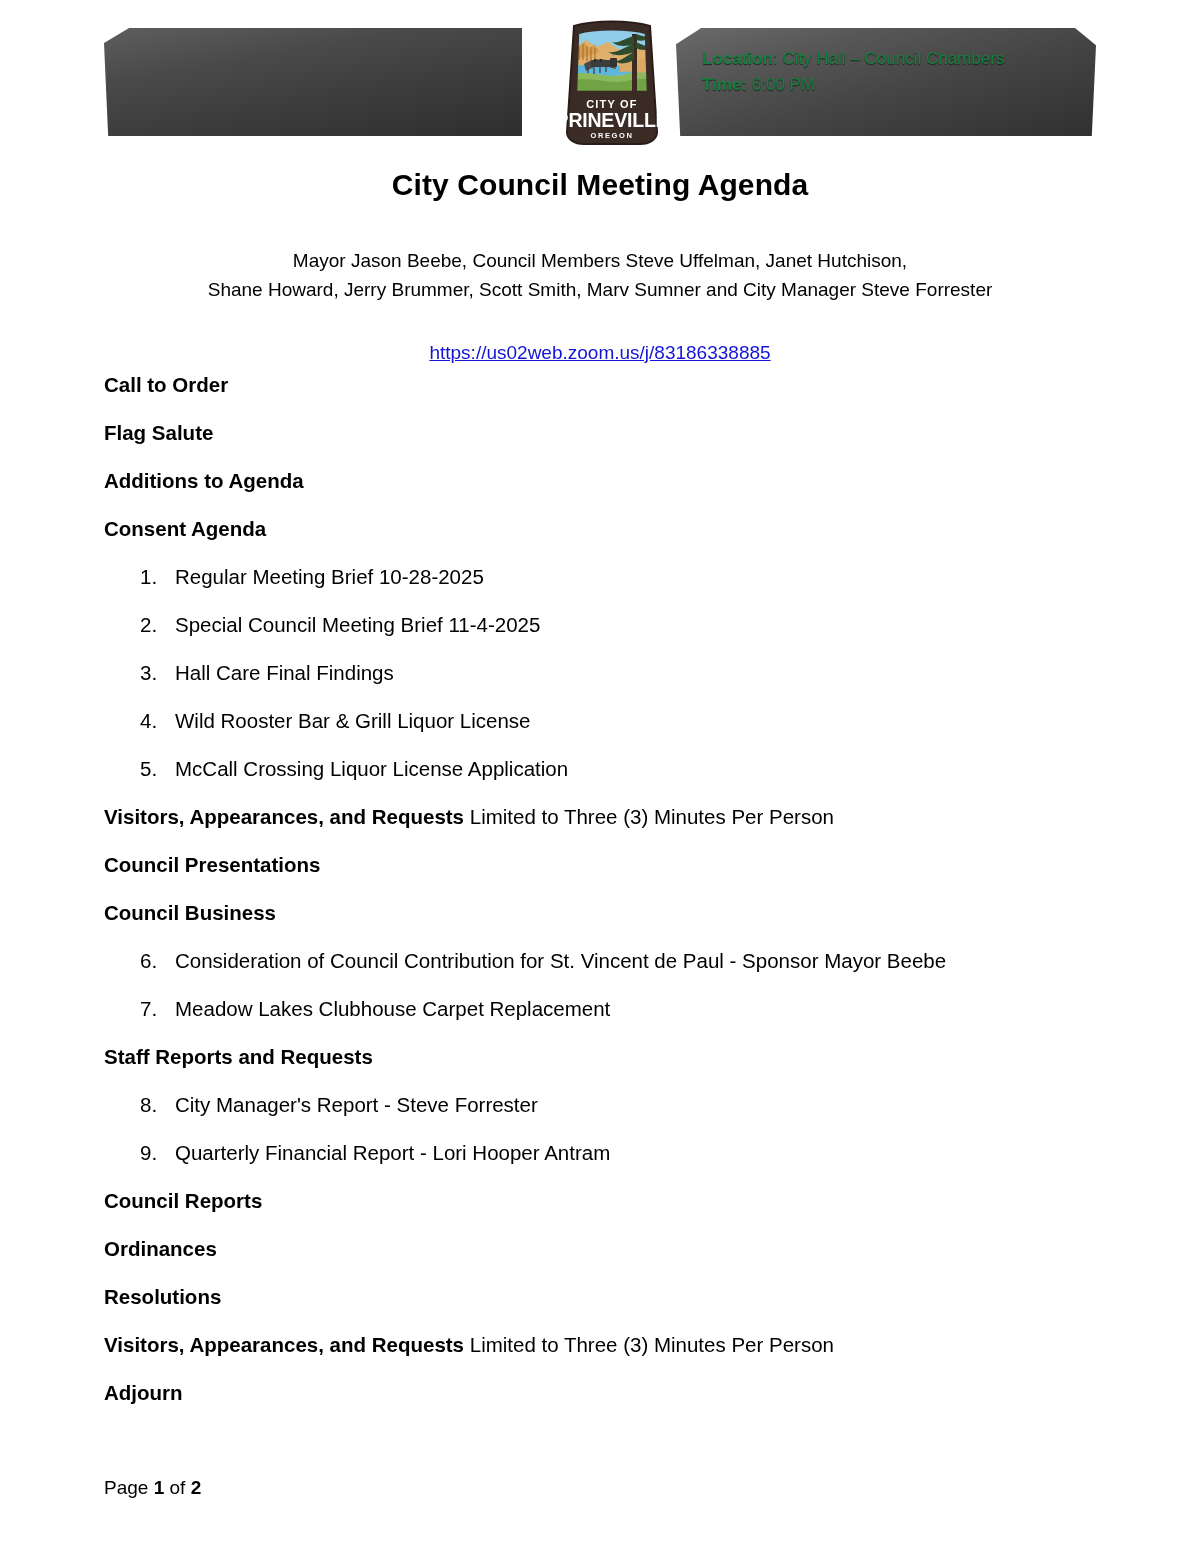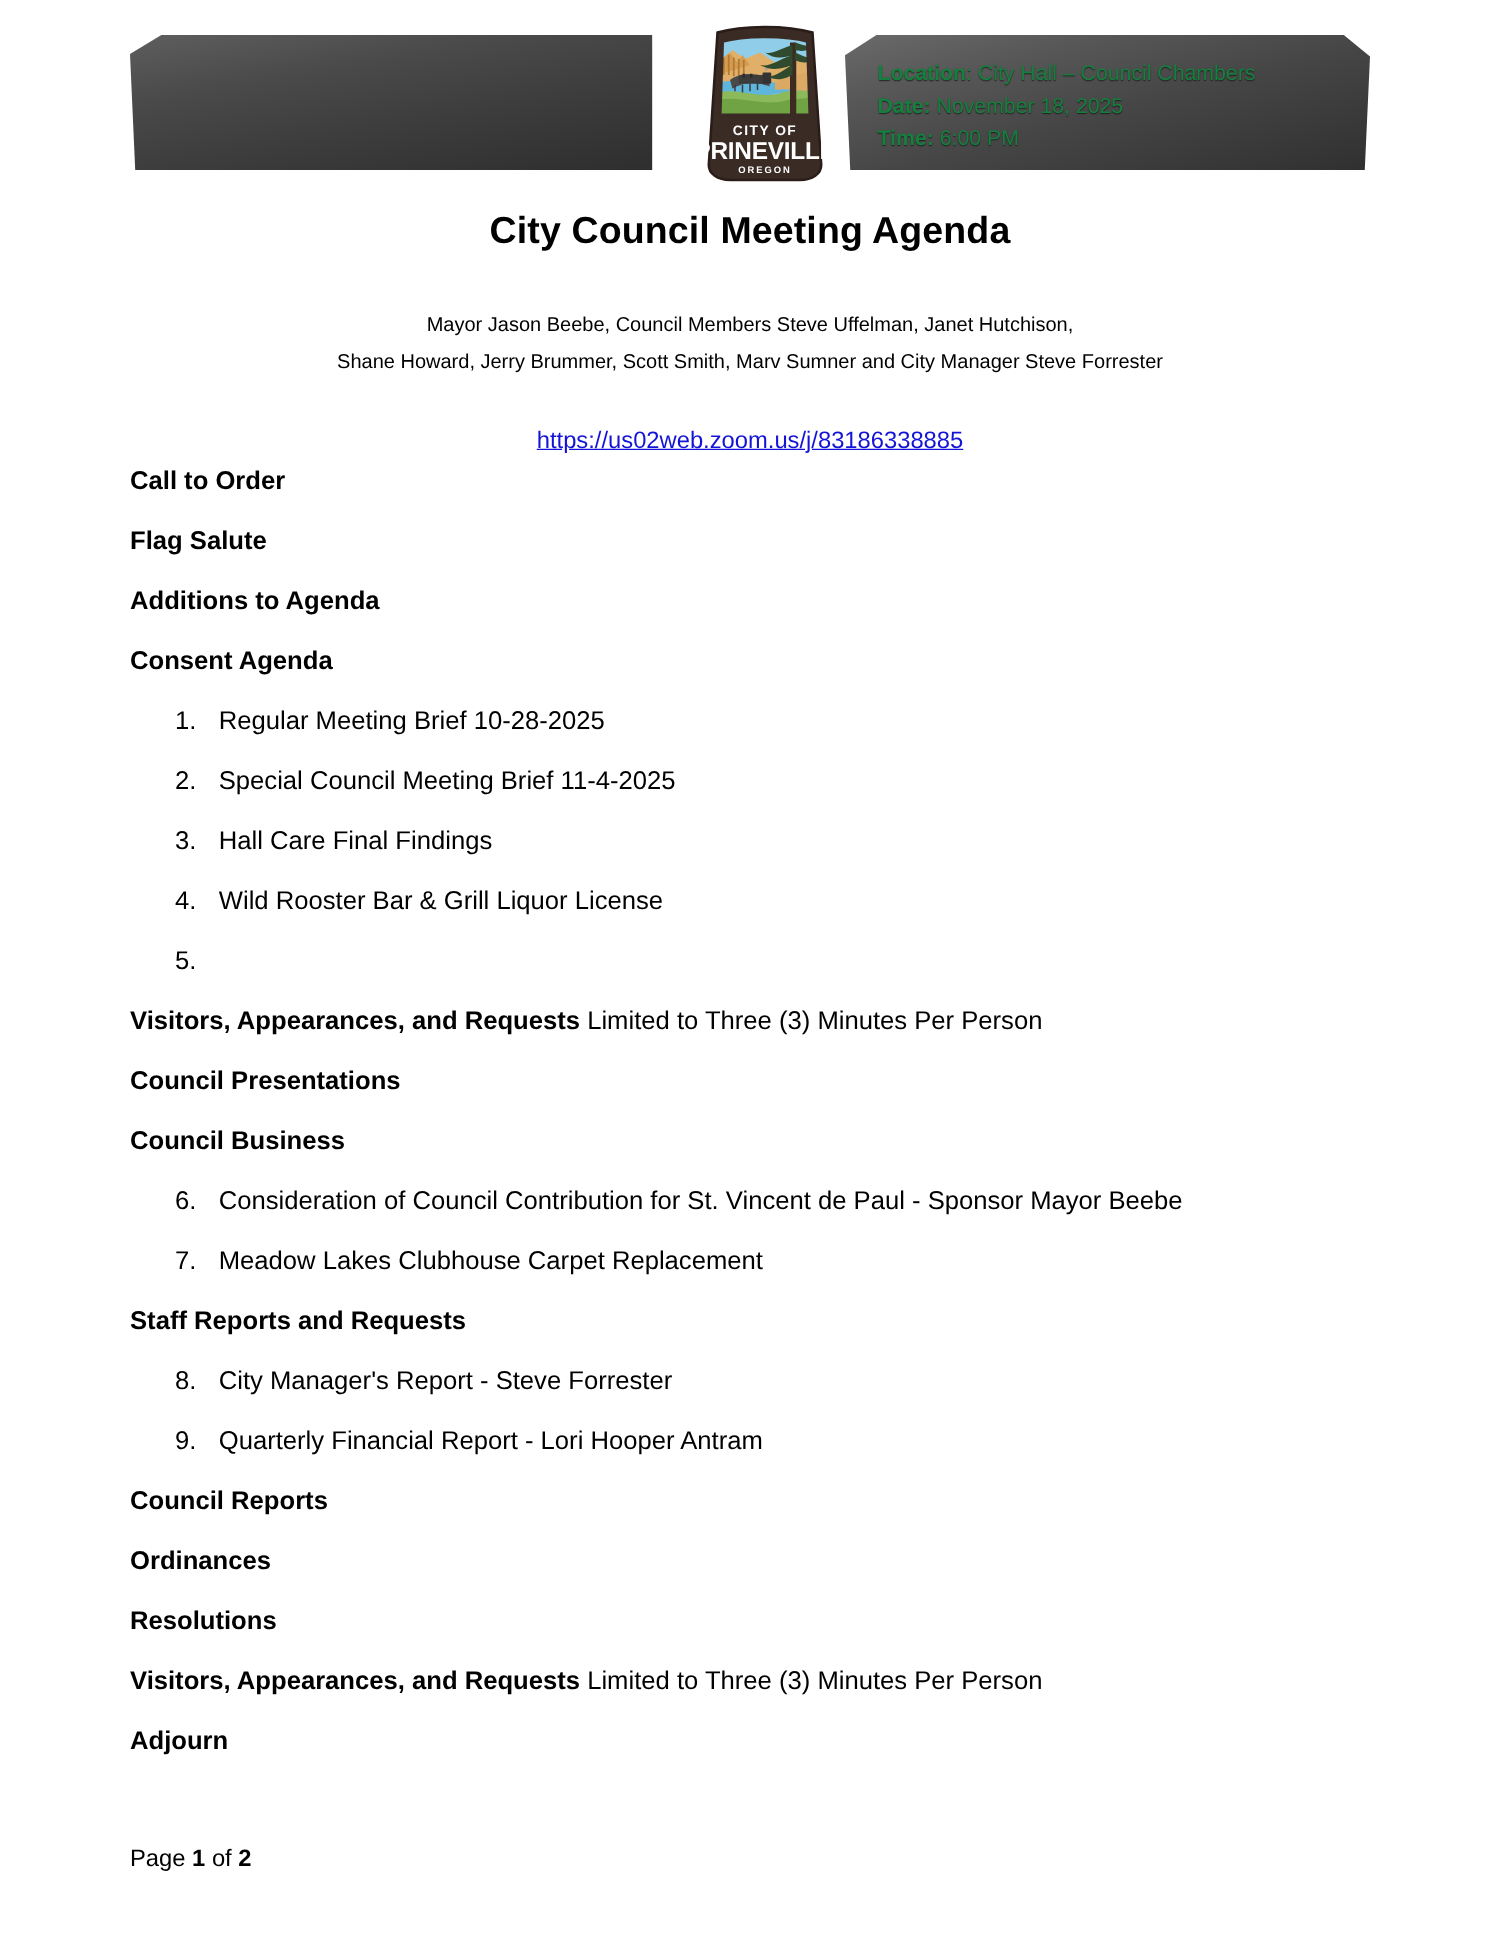--- a/index.html
+++ b/index.html
@@ -74,21 +74,21 @@
   .doc-title {
     text-align: center;
     font-size: 30px;
     font-weight: bold;
     margin: 20px 0 0 0;
     padding: 0;
     letter-spacing: 0.1px;
   }
   .attendees {
     text-align: center;
-    font-size: 16px;
+    font-size: 19px;
     line-height: 29px;
     margin: 44px 58px 0 58px;
   }
   .zoom-link-wrap {
     text-align: center;
     margin-top: 38px;
     font-size: 19px;
   }
   .zoom-link {
     color: #1414d6;
@@ -213,21 +213,20 @@
         <text x="52" y="88" text-anchor="middle" fill="#ffffff" font-family="'Liberation Sans', sans-serif" font-size="11" font-weight="bold" letter-spacing="1.2">CITY OF</text>
         <text x="52" y="107" text-anchor="middle" fill="#ffffff" font-family="'Liberation Sans', sans-serif" font-size="19.5" font-weight="bold" letter-spacing="-0.2">PRINEVILLE</text>
         <text x="52" y="118" text-anchor="middle" fill="#ffffff" font-family="'Liberation Sans', sans-serif" font-size="7.5" font-weight="bold" letter-spacing="1.6">OREGON</text>
       </svg>
     </div>
 
     <div class="banner-right"></div>
 
     <div class="banner-right-text">
       <div><span class="lbl">Location</span><span>: City Hall – Council Chambers</span></div>
-      <div><span class="lbl">Date:</span><span> November 18, 2025</span></div>
       <div><span class="lbl">Time:</span><span> 6:00 PM</span></div>
     </div>
   </div>
 
   <h1 class="doc-title">City Council Meeting Agenda</h1>
 
   <div class="attendees">
     <div>Mayor Jason Beebe, Council Members Steve Uffelman, Janet Hutchison,</div>
     <div>Shane Howard, Jerry Brummer, Scott Smith, Marv Sumner and City Manager Steve Forrester</div>
   </div>
@@ -254,20 +253,21 @@
     <div class="item">
       <span class="num">3.</span>
       <span class="txt">Hall Care Final Findings</span>
     </div>
     <div class="item">
       <span class="num">4.</span>
       <span class="txt">Wild Rooster Bar &amp; Grill Liquor License</span>
     </div>
     <div class="item">
       <span class="num">5.</span>
+      <span class="txt">McCall Crossing Liquor License Application</span>
     </div>
 
     <div class="heading"><span>Visitors, Appearances, and Requests</span><span class="sub"> Limited to Three (3) Minutes Per Person</span></div>
 
     <div class="heading">Council Presentations</div>
     <div class="heading">Council Business</div>
 
     <div class="item">
       <span class="num">6.</span>
       <span class="txt">Consideration of Council Contribution for St. Vincent de Paul - Sponsor Mayor Beebe</span>

